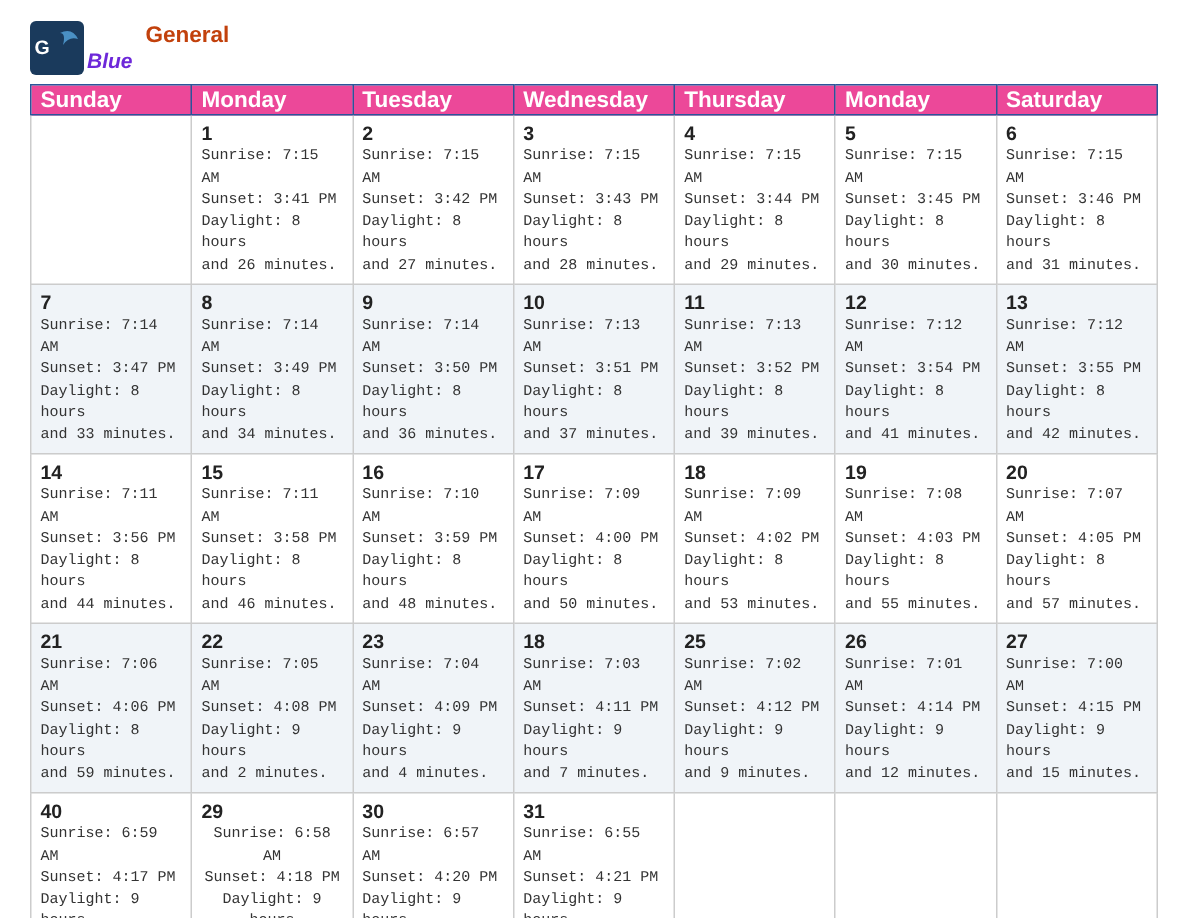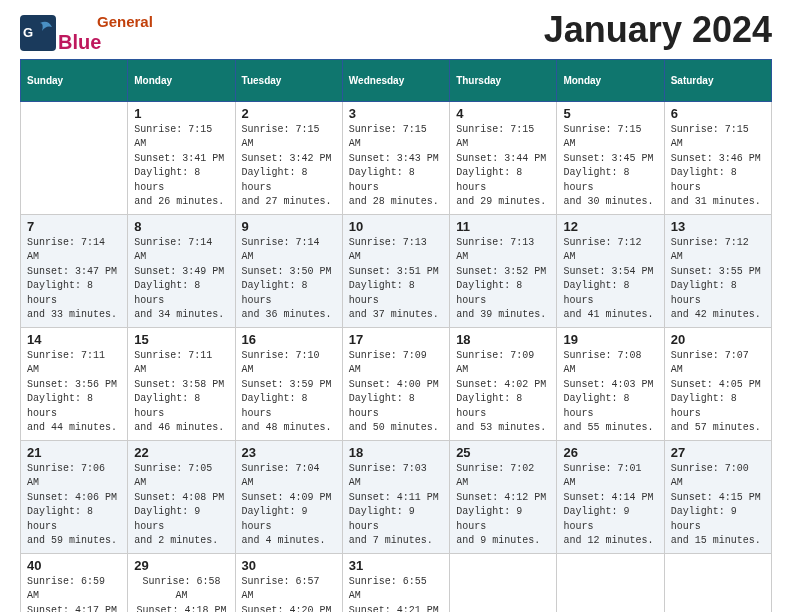--- a/index.html
+++ b/index.html
@@ -39,25 +39,25 @@
     .subtitle {
       font-size: 16px;
       color: #444;
     }
     table {
       width: 100%;
       border-collapse: collapse;
       table-layout: fixed;
     }
     th {
-      background-color: #0f766e;
+      background-color: #ec4899;
       color: #fff;
       text-align: left;
-      padding: 15px 6px;
-      font-size: 10px;
+      padding: 1px 6px;
+      font-size: 15px;
       font-weight: bold;
       border: 1px solid #2a559a;
     }
     td {
       border: 1px solid #ccc;
       vertical-align: top;
       padding: 4px 6px;
       font-size: 10.5px;
       color: #222;
       height: 78px;
@@ -89,26 +89,25 @@
       <div style="display:flex;align-items:center;gap:2px;">
         <div style="position:relative;width:36px;height:36px;">
           <svg width="36" height="36" viewBox="0 0 36 36">
             <rect x="0" y="0" width="36" height="36" rx="4" fill="#1a3a5c"></rect>
             <text x="3" y="22" font-size="13" font-weight="bold" fill="white" font-family="Arial">G</text>
             <path d="M20 8 Q28 4 32 12 Q26 10 22 16 Q24 8 20 8Z" fill="#4a90c4"></path>
           </svg>
         </div>
         <div style="display:flex;flex-direction:column;line-height:1.1;">
           <span style="font-size:15px;font-weight:bold;color:#c2410c;margin-left:39px;">General</span>
-          <span style="font-size:20px;font-weight:bold;color:#be185d;">Blue</span>
+          <span style="font-size:14px;font-weight:bold;color:#6d28d9;font-style:italic;">Blue</span>
         </div>
       </div>
     </div>
     <div class="title-block">
-      <div class="month-title">January 2024</div>
     </div>
   </div>
 
   <table>
       <thead>
         <tr>
           <th>Sunday</th>
           <th>Monday</th>
           <th>Tuesday</th>
           <th>Wednesday</th>

